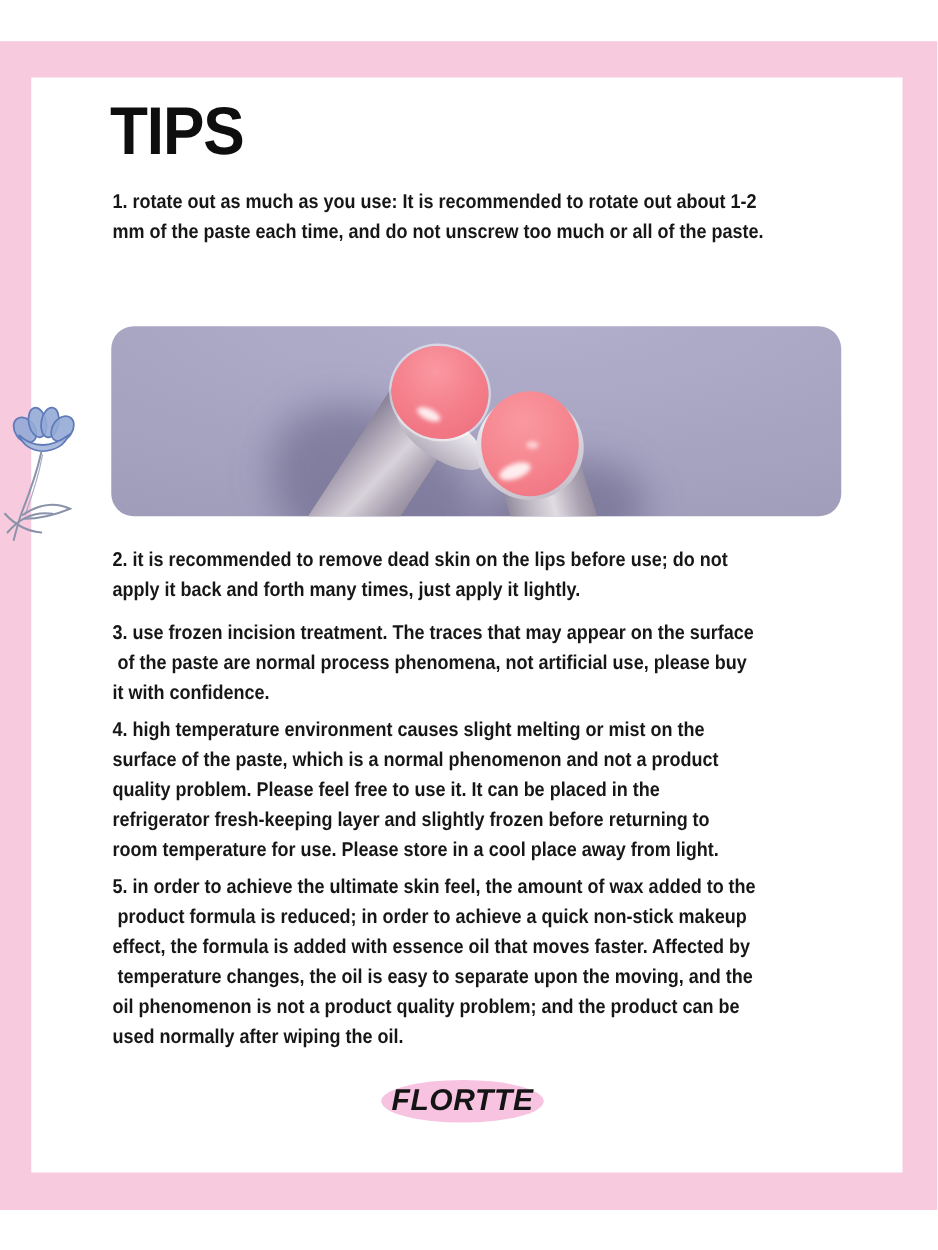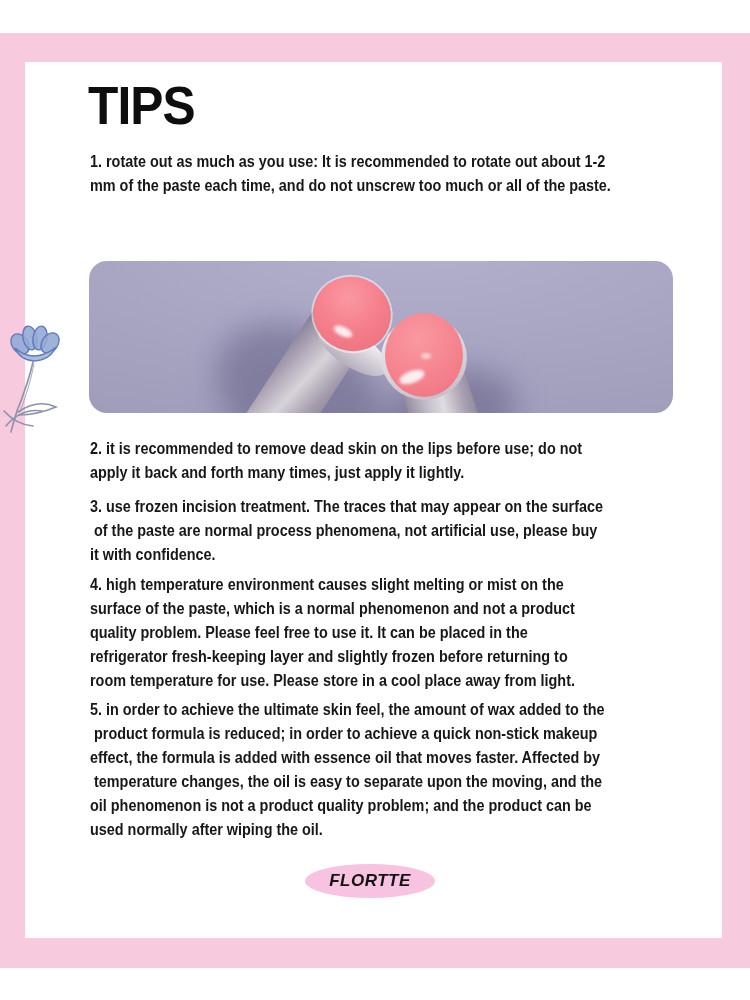--- a/index.html
+++ b/index.html
@@ -80,21 +80,21 @@
   
   .flower{position:absolute;left:0px;top:312px;z-index:5;}
 
   
   .brand-pill{
     position:absolute;left:305px;top:864px;width:130px;height:34px;
     background:#f7c3e1;border-radius:50%;
     display:flex;align-items:center;justify-content:center;
   }
   .brand-pill span{
-    font-size:17px;font-weight:bold;font-style:italic;color:#141414;
+    font-size:24px;font-weight:bold;font-style:italic;color:#141414;
     letter-spacing:.5px;
   }
 </style>
 </head>
 <body>
 
 <div class="frame"></div>
 
 <div class="card"></div>
 

